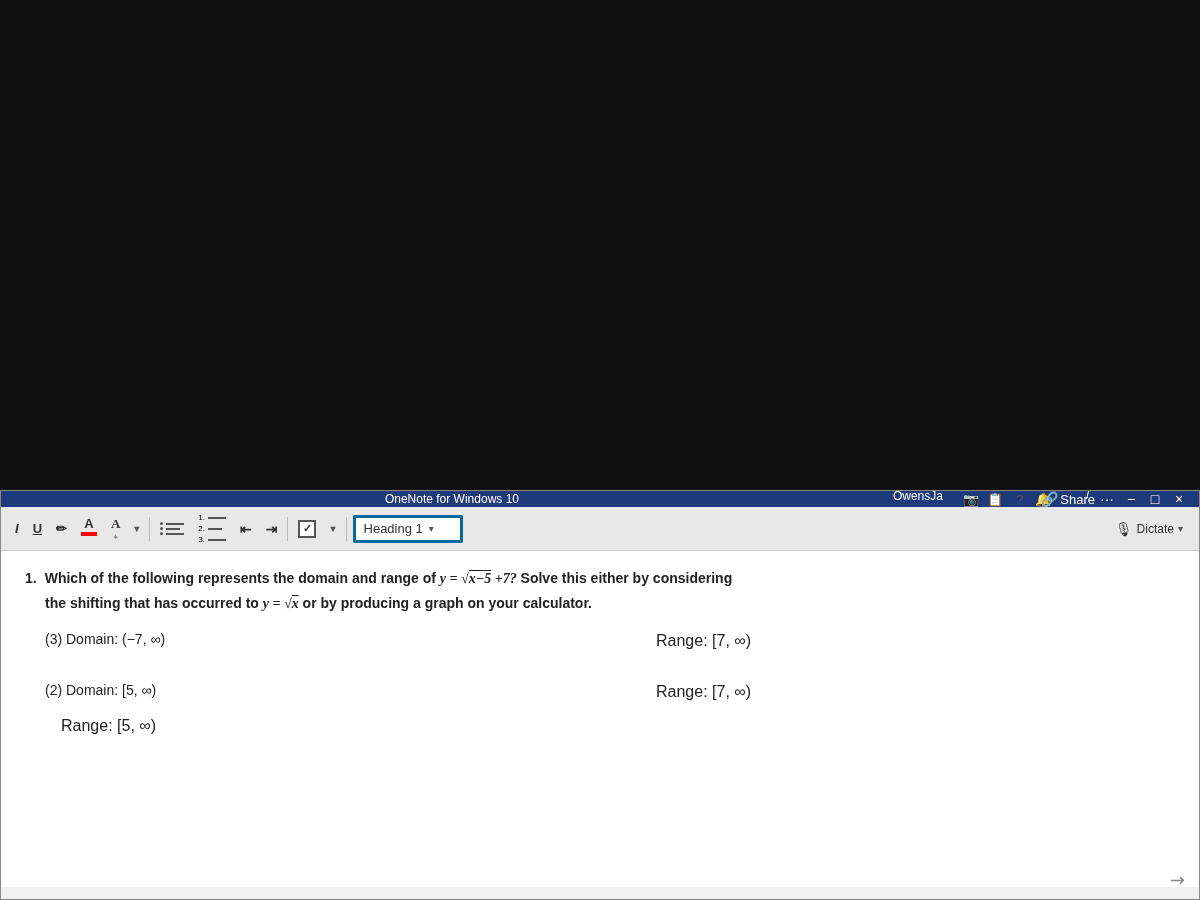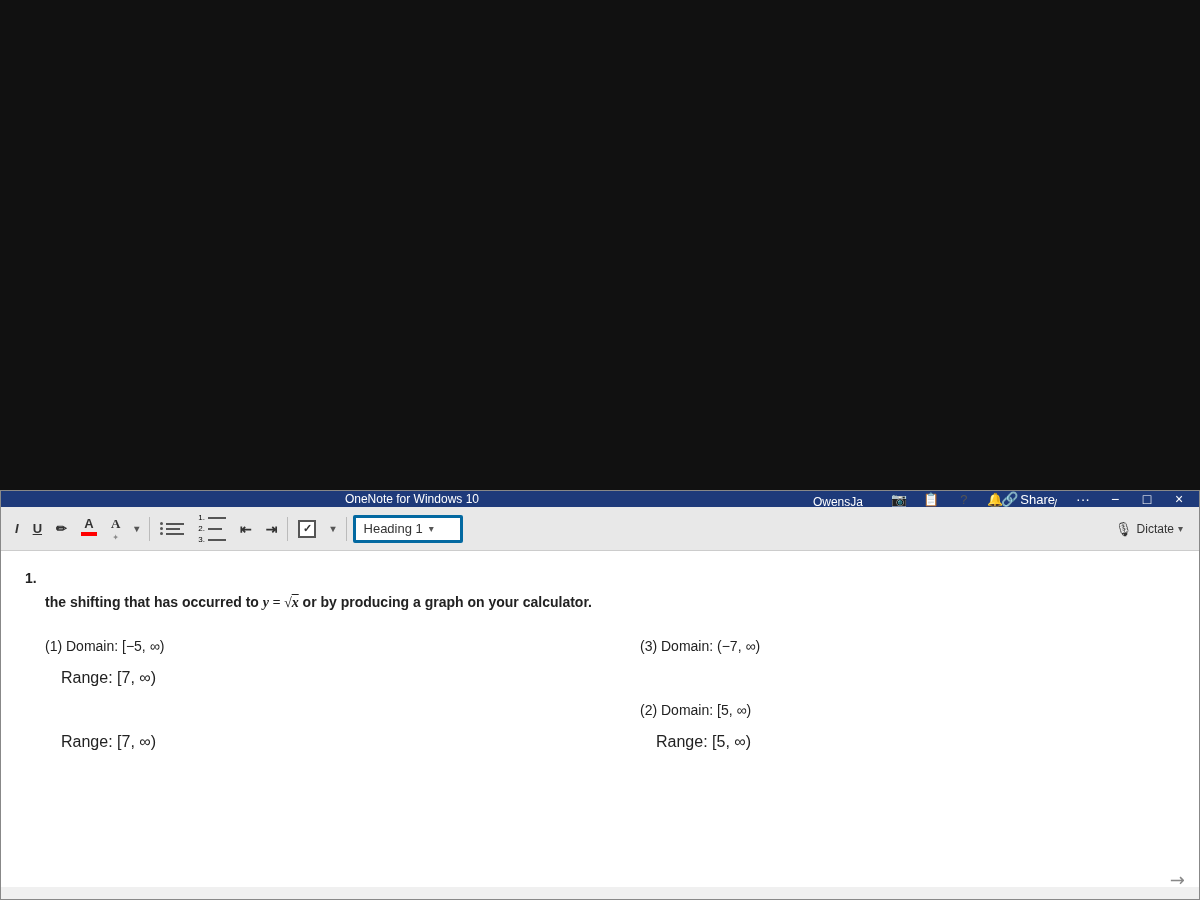--- a/index.html
+++ b/index.html
@@ -44,22 +44,22 @@
     .title-bar-title {
       color: white;
       font-size: 12px;
       font-weight: normal;
       flex: 1;
       text-align: center;
     }
 
     .title-bar-controls {
       display: flex;
-      align-items: flex-end;
-      gap: 12px;
+      align-items: flex-start;
+      gap: 4px;
     }
 
     .title-bar-user {
       color: white;
       font-size: 12px;
       margin-right: 15px;
     }
 
     .title-btn {
       width: 20px;
@@ -419,31 +419,29 @@
         <span>Dictate</span>
         <span class="dropdown-arrow">▾</span>
       </button>
     </div>
   </div>
 
   <div class="content-area">
 
     <div class="question-line">
       <span class="bold-text question-number">1.</span>
-    </div>
-
-    <div class="question-line" style="margin-left:20px;margin-bottom:20px;">
+      <span class="bold-text">Which of the following represents the domain and range of <span class="math-text"><em>y</em> = √<span style="text-decoration:overline;">x−5</span> +7?</span> Solve this either by considering</span>
+    </div>
+
+    <div class="question-line" style="margin-left:20px;margin-bottom:12px;">
       <span class="bold-text">the shifting that has occurred to <span class="math-text"><em>y</em> = √<span style="text-decoration:overline;">x</span></span> or by producing a graph on your calculator.</span>
     </div>
 
     <div class="answers-grid">
 
-      <div>
-        <div class="answer-label">(1) Domain: [−5, ∞)</div>
-      </div>
 
       <div>
         <div class="answer-label">(3) Domain: (−7, ∞)</div>
       </div>
 
       <div>
         <div class="answer-range">Range: [7, ∞)</div>
       </div>
 
 

